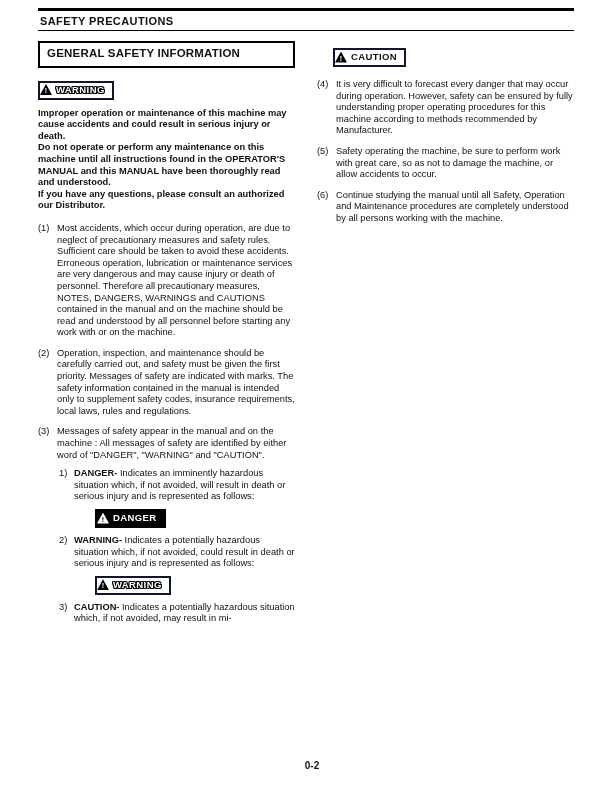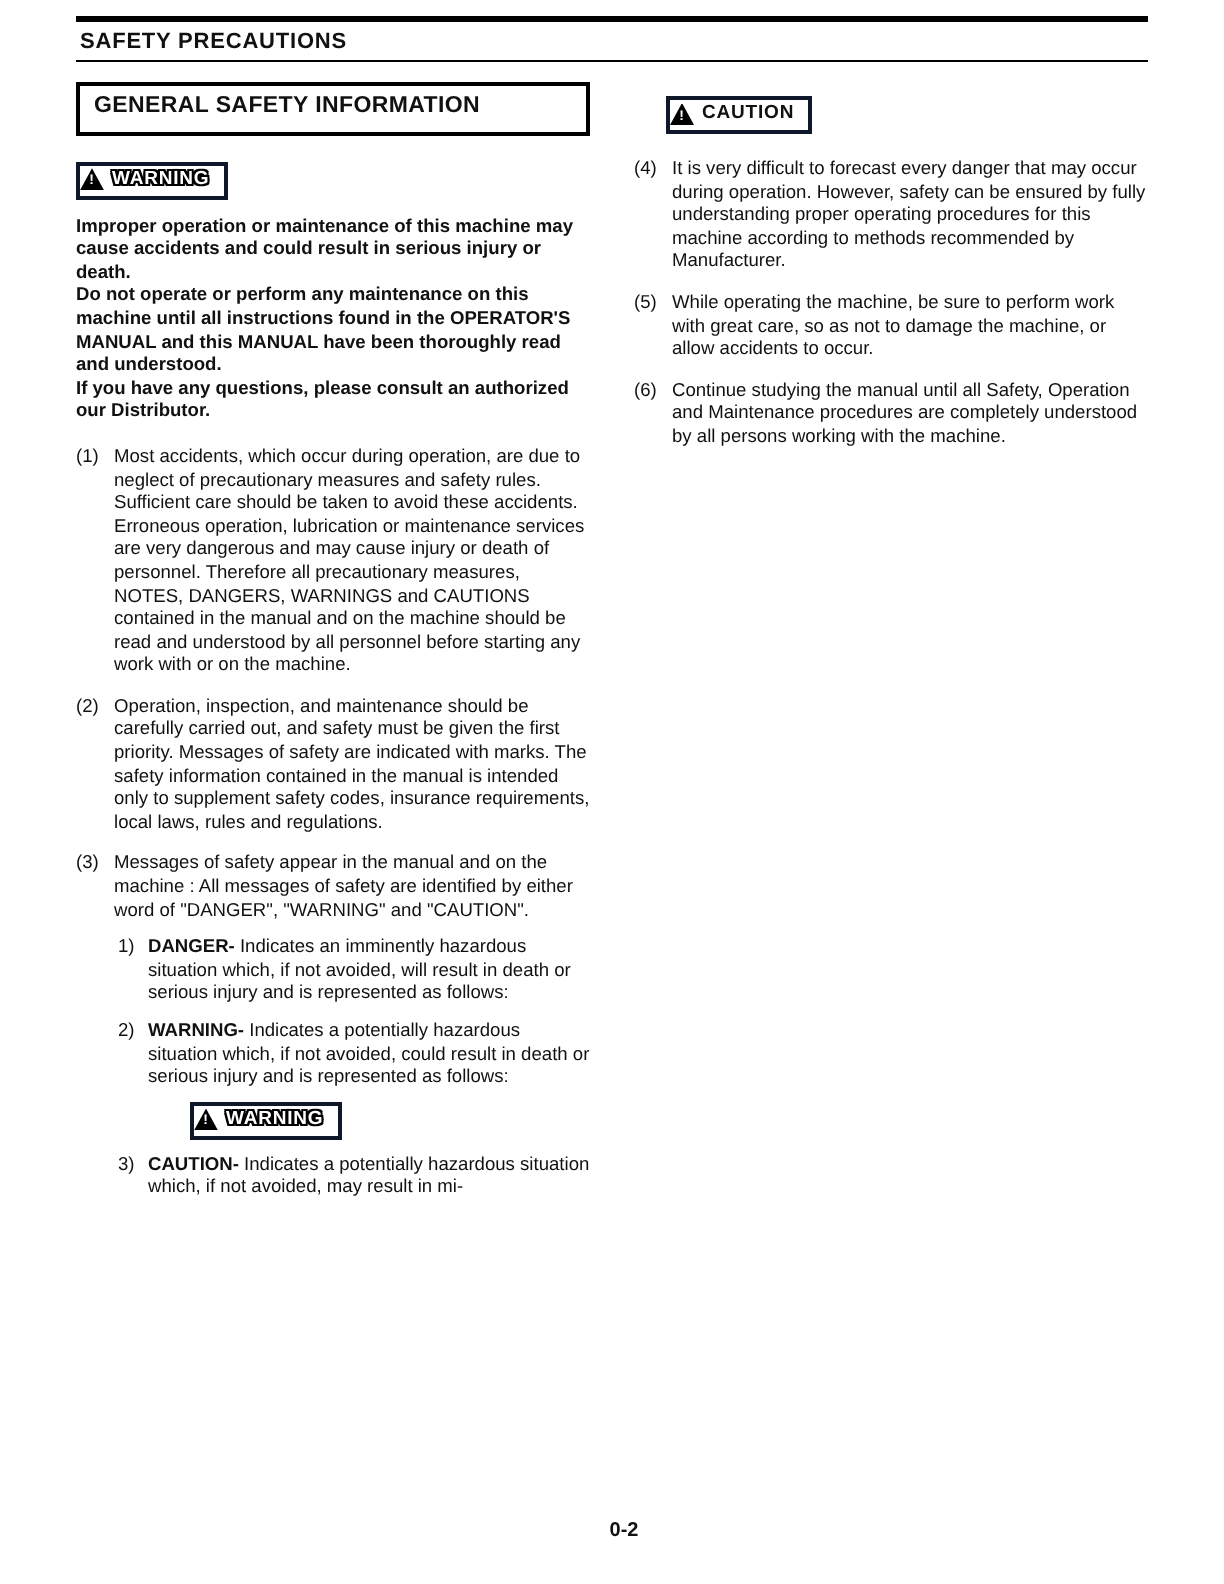--- a/index.html
+++ b/index.html
@@ -190,20 +190,26 @@
         <span class="item-num">(3)</span>
         <span class="item-text">Messages of safety appear in the manual and on the machine : All messages of safety are identified by either word of "DANGER", "WARNING" and "CAUTION".</span>
       </div>
 
       <div class="subitems">
 
         <div class="subitem">
           <span class="subitem-num">1)</span>
           <span class="subitem-text"><span class="bold">DANGER-</span><span> Indicates an imminently hazardous situation which, if not avoided, will result in death or serious injury and is represented as follows:</span></span>
         </div>
+        <div class="subitem-badge">
+          <div class="badge badge-danger">
+            <span class="tri">!</span>
+            <span>DANGER</span>
+          </div>
+        </div>
 
         <div class="subitem">
           <span class="subitem-num">2)</span>
           <span class="subitem-text"><span class="bold">WARNING-</span><span> Indicates a potentially hazardous situation which, if not avoided, could result in death or serious injury and is represented as follows:</span></span>
         </div>
         <div class="subitem-badge">
           <div class="badge">
             <span class="tri">!</span>
             <span class="outline-text">WARNING</span>
           </div>
@@ -228,21 +234,21 @@
       </div>
 
       <div class="right-items">
         <div class="item">
           <span class="item-num">(4)</span>
           <span class="item-text">It is very difficult to forecast every danger that may occur during operation. However, safety can be ensured by fully understanding proper operating procedures for this machine according to methods recommended by Manufacturer.</span>
         </div>
 
         <div class="item">
           <span class="item-num">(5)</span>
-          <span class="item-text">While operating the machine, be sure to perform work with great care, so as not to damage the machine, or allow accidents to occur.</span>
+          <span class="item-text">Safety operating the machine, be sure to perform work with great care, so as not to damage the machine, or allow accidents to occur.</span>
         </div>
 
         <div class="item">
           <span class="item-num">(6)</span>
           <span class="item-text">Continue studying the manual until all Safety, Operation and Maintenance procedures are completely understood by all persons working with the machine.</span>
         </div>
       </div>
 
     </div>
   </div>

